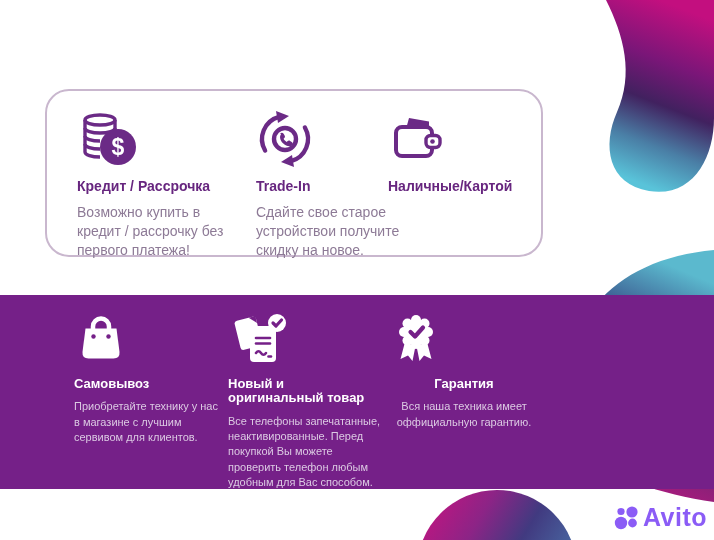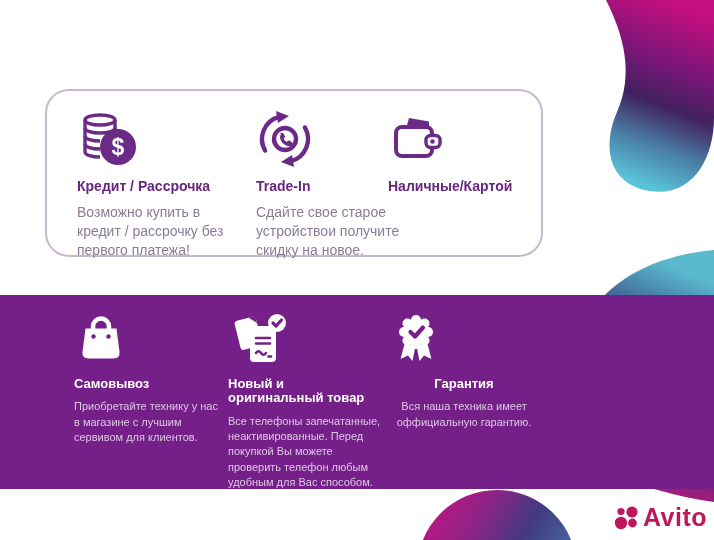--- a/index.html
+++ b/index.html
@@ -23,21 +23,21 @@
   .band-col.b1{left:74px;width:152px;}
   .band-col.b2{left:228px;width:160px;}
   .band-col.b3{left:388px;width:152px;text-align:center;}
   .band .icon-row{height:61px;}
   .band-h{margin:6px 0 0;font-size:13px;line-height:1.1;font-weight:bold;color:#ffffff;white-space:pre-line;}
   .band-p{margin:8px 0 0;font-size:11px;line-height:1.4;color:#dccae3;}
   
   .blobs{position:absolute;left:0;top:0;width:714px;height:540px;pointer-events:none;}
   
   .watermark{position:absolute;right:7px;bottom:8px;display:flex;align-items:center;gap:0;
-             color:#be185d;}
+             color:#8b5cf6;}
   .watermark .wm-text{font-size:25px;font-weight:bold;letter-spacing:.5px;}
 </style>
 </head>
 <body>
 
 <div class="canvas">
 
   <svg class="blobs" width="714" height="540" viewBox="0 0 714 540">
     <defs>
       <linearGradient id="tb" x1="0.5" y1="0" x2="0.28" y2="1">

